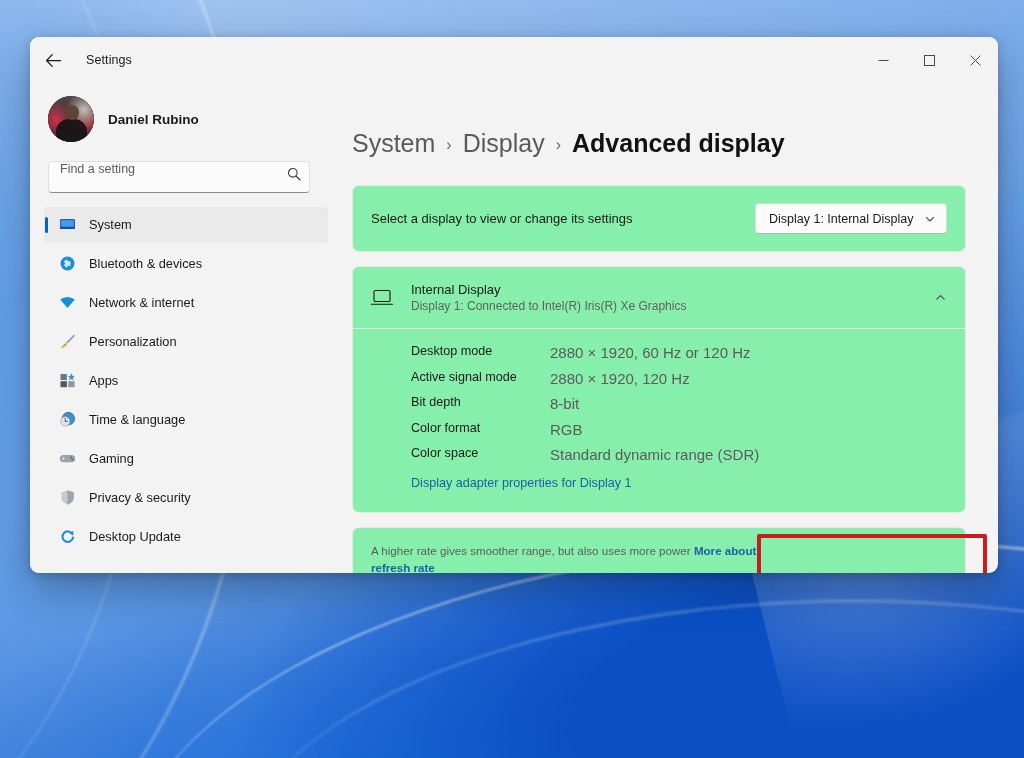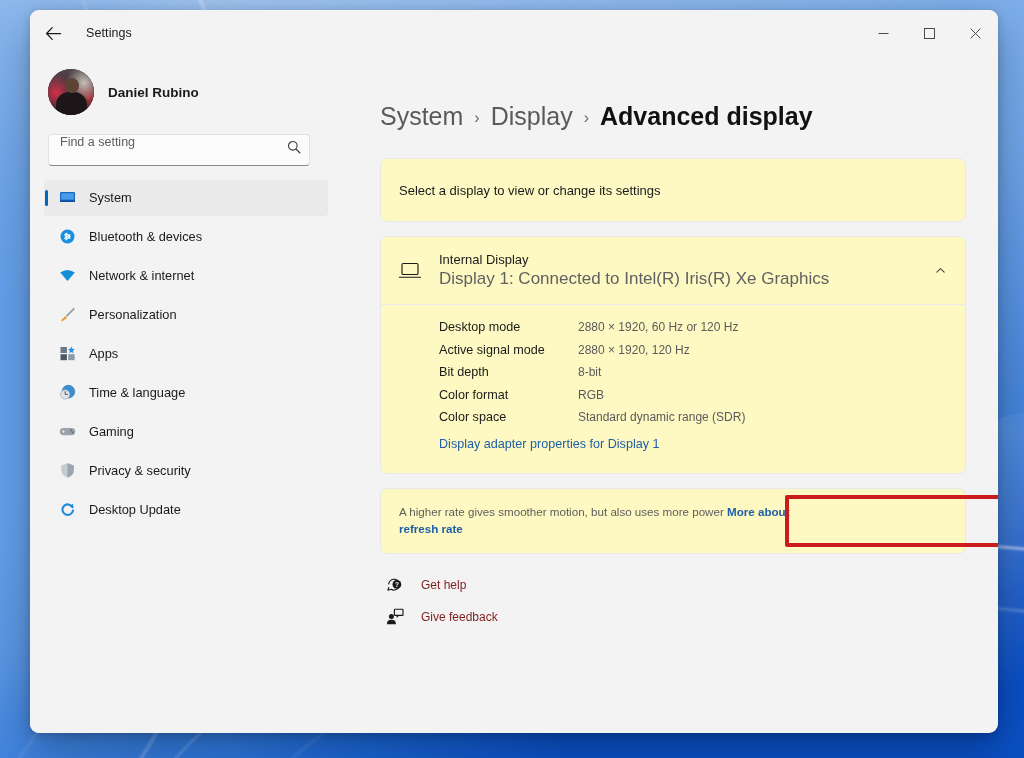--- a/index.html
+++ b/index.html
@@ -58,22 +58,22 @@
     left: 760px; top: 430px;
     width: 420px; height: 300px;
     background: radial-gradient(ellipse at 30% 30%, rgba(255,255,255,0.30), rgba(255,255,255,0) 62%);
     transform: rotate(-14deg);
     pointer-events: none;
   }
 
   
   #window {
     position: absolute;
-    left: 30px; top: 10px;
-    width: 968px; height: 723px;
+    left: 30px; top: 37px;
+    width: 968px; height: 536px;
     background: #f3f3f3;
     border-radius: 9px;
     box-shadow: 0 16px 42px rgba(0,0,0,0.28), 0 2px 10px rgba(0,0,0,0.18);
     overflow: hidden;
     display: flex;
     flex-direction: column;
   }
 
   
   .titlebar {
@@ -103,21 +103,21 @@
     height: 46px;
     display: flex;
   }
   .wc {
     width: 46px; height: 46px;
     display: flex; align-items: center; justify-content: center;
     cursor: pointer;
   }
 
   
-  .body-split { flex: 1; display: flex; min-height: 0; gap: 28px; }
+  .body-split { flex: 1; display: flex; min-height: 0; }
 
   
   .sidebar {
     width: 312px;
     flex: 0 0 312px;
     background: #f3f3f3;
     padding: 0 14px;
     display: flex;
     flex-direction: column;
   }
@@ -247,21 +247,21 @@
     color: #6a6a6a;
     padding-top: 3px;
   }
   .crumb-current {
     font-size: 25px;
     font-weight: bold;
     color: #111;
   }
 
   .card {
-    background: #fef9c3;
+    background: #86efac;
     border: 1px solid #e8e8e8;
     border-radius: 7px;
     margin-bottom: 14px;
   }
   .card.flush { padding: 0; }
 
   .row-select {
     display: flex;
     align-items: center;
     justify-content: space-between;
@@ -300,31 +300,31 @@
     display: flex;
     align-items: center;
     gap: 16px;
     padding: 15px 18px 15px 16px;
     cursor: pointer;
     border-bottom: 1px solid #eaeaea;
   }
   .disp-ico { flex: 0 0 26px; display: flex; align-items: center; justify-content: center; }
   .disp-txt { flex: 1; min-width: 0; }
   .disp-name { font-size: 13px; color: #1a1a1a; margin-bottom: 2px; }
-  .disp-sub { font-size: 17px; color: #616161; }
+  .disp-sub { font-size: 12px; color: #616161; }
 
   .spec-table { padding: 15px 18px 8px 58px; }
   .spec-row { display: flex; margin-bottom: 8.5px; }
   .spec-key {
     flex: 0 0 139px;
     font-size: 12.6px;
     color: #1a1a1a;
   }
   .spec-val {
-    font-size: 12px;
+    font-size: 15px;
     color: #5b5b5b;
   }
   .adapter-link {
     display: inline-block;
     font-size: 12.6px;
     color: #1d5fa8;
     cursor: pointer;
     margin: 4px 0 14px 0;
   }
 
@@ -542,20 +542,26 @@
           <span class="crumb">System</span>
           <span class="crumb-sep">›</span>
           <span class="crumb">Display</span>
           <span class="crumb-sep">›</span>
           <span class="crumb-current">Advanced display</span>
         </div>
 
         <div class="card">
           <div class="row-select">
             <span class="row-label">Select a display to view or change its settings</span>
+            <div class="dropdown">
+              <span class="dd-text">Display 1: Internal Display</span>
+              <svg width="12" height="12" viewBox="0 0 12 12">
+                <path d="M2.4 4.4 L6 8 L9.6 4.4" fill="none" stroke="#4a4a4a" stroke-width="1.1" stroke-linecap="round" stroke-linejoin="round"></path>
+              </svg>
+            </div>
           </div>
         </div>
 
 
         <div class="card flush">
 
           <div class="disp-header">
             <span class="disp-ico">
               <svg width="24" height="20" viewBox="0 0 24 20">
                 <rect x="4" y="2.5" width="16" height="11" rx="1.3" fill="none" stroke="#1a1a1a" stroke-width="1.15"></rect>
@@ -594,21 +600,21 @@
               <span class="spec-val">Standard dynamic range (SDR)</span>
             </div>
 
             <span class="adapter-link">Display adapter properties for Display 1</span>
           </div>
         </div>
 
         <div class="card">
           <div class="refresh-card">
             <div class="rr-left">
-              <div class="rr-desc"><span>A higher rate gives smoother motion, but also uses more power </span><span class="rr-link">More about refresh rate</span></div>
+              <div class="rr-desc"><span>A higher rate gives smoother range, but also uses more power </span><span class="rr-link">More about refresh rate</span></div>
             </div>
 
             <div class="redbox"></div>
 
           </div>
         </div>
 
         <div class="footer-links">
           <div class="flink">
             <span class="flink-ico">

